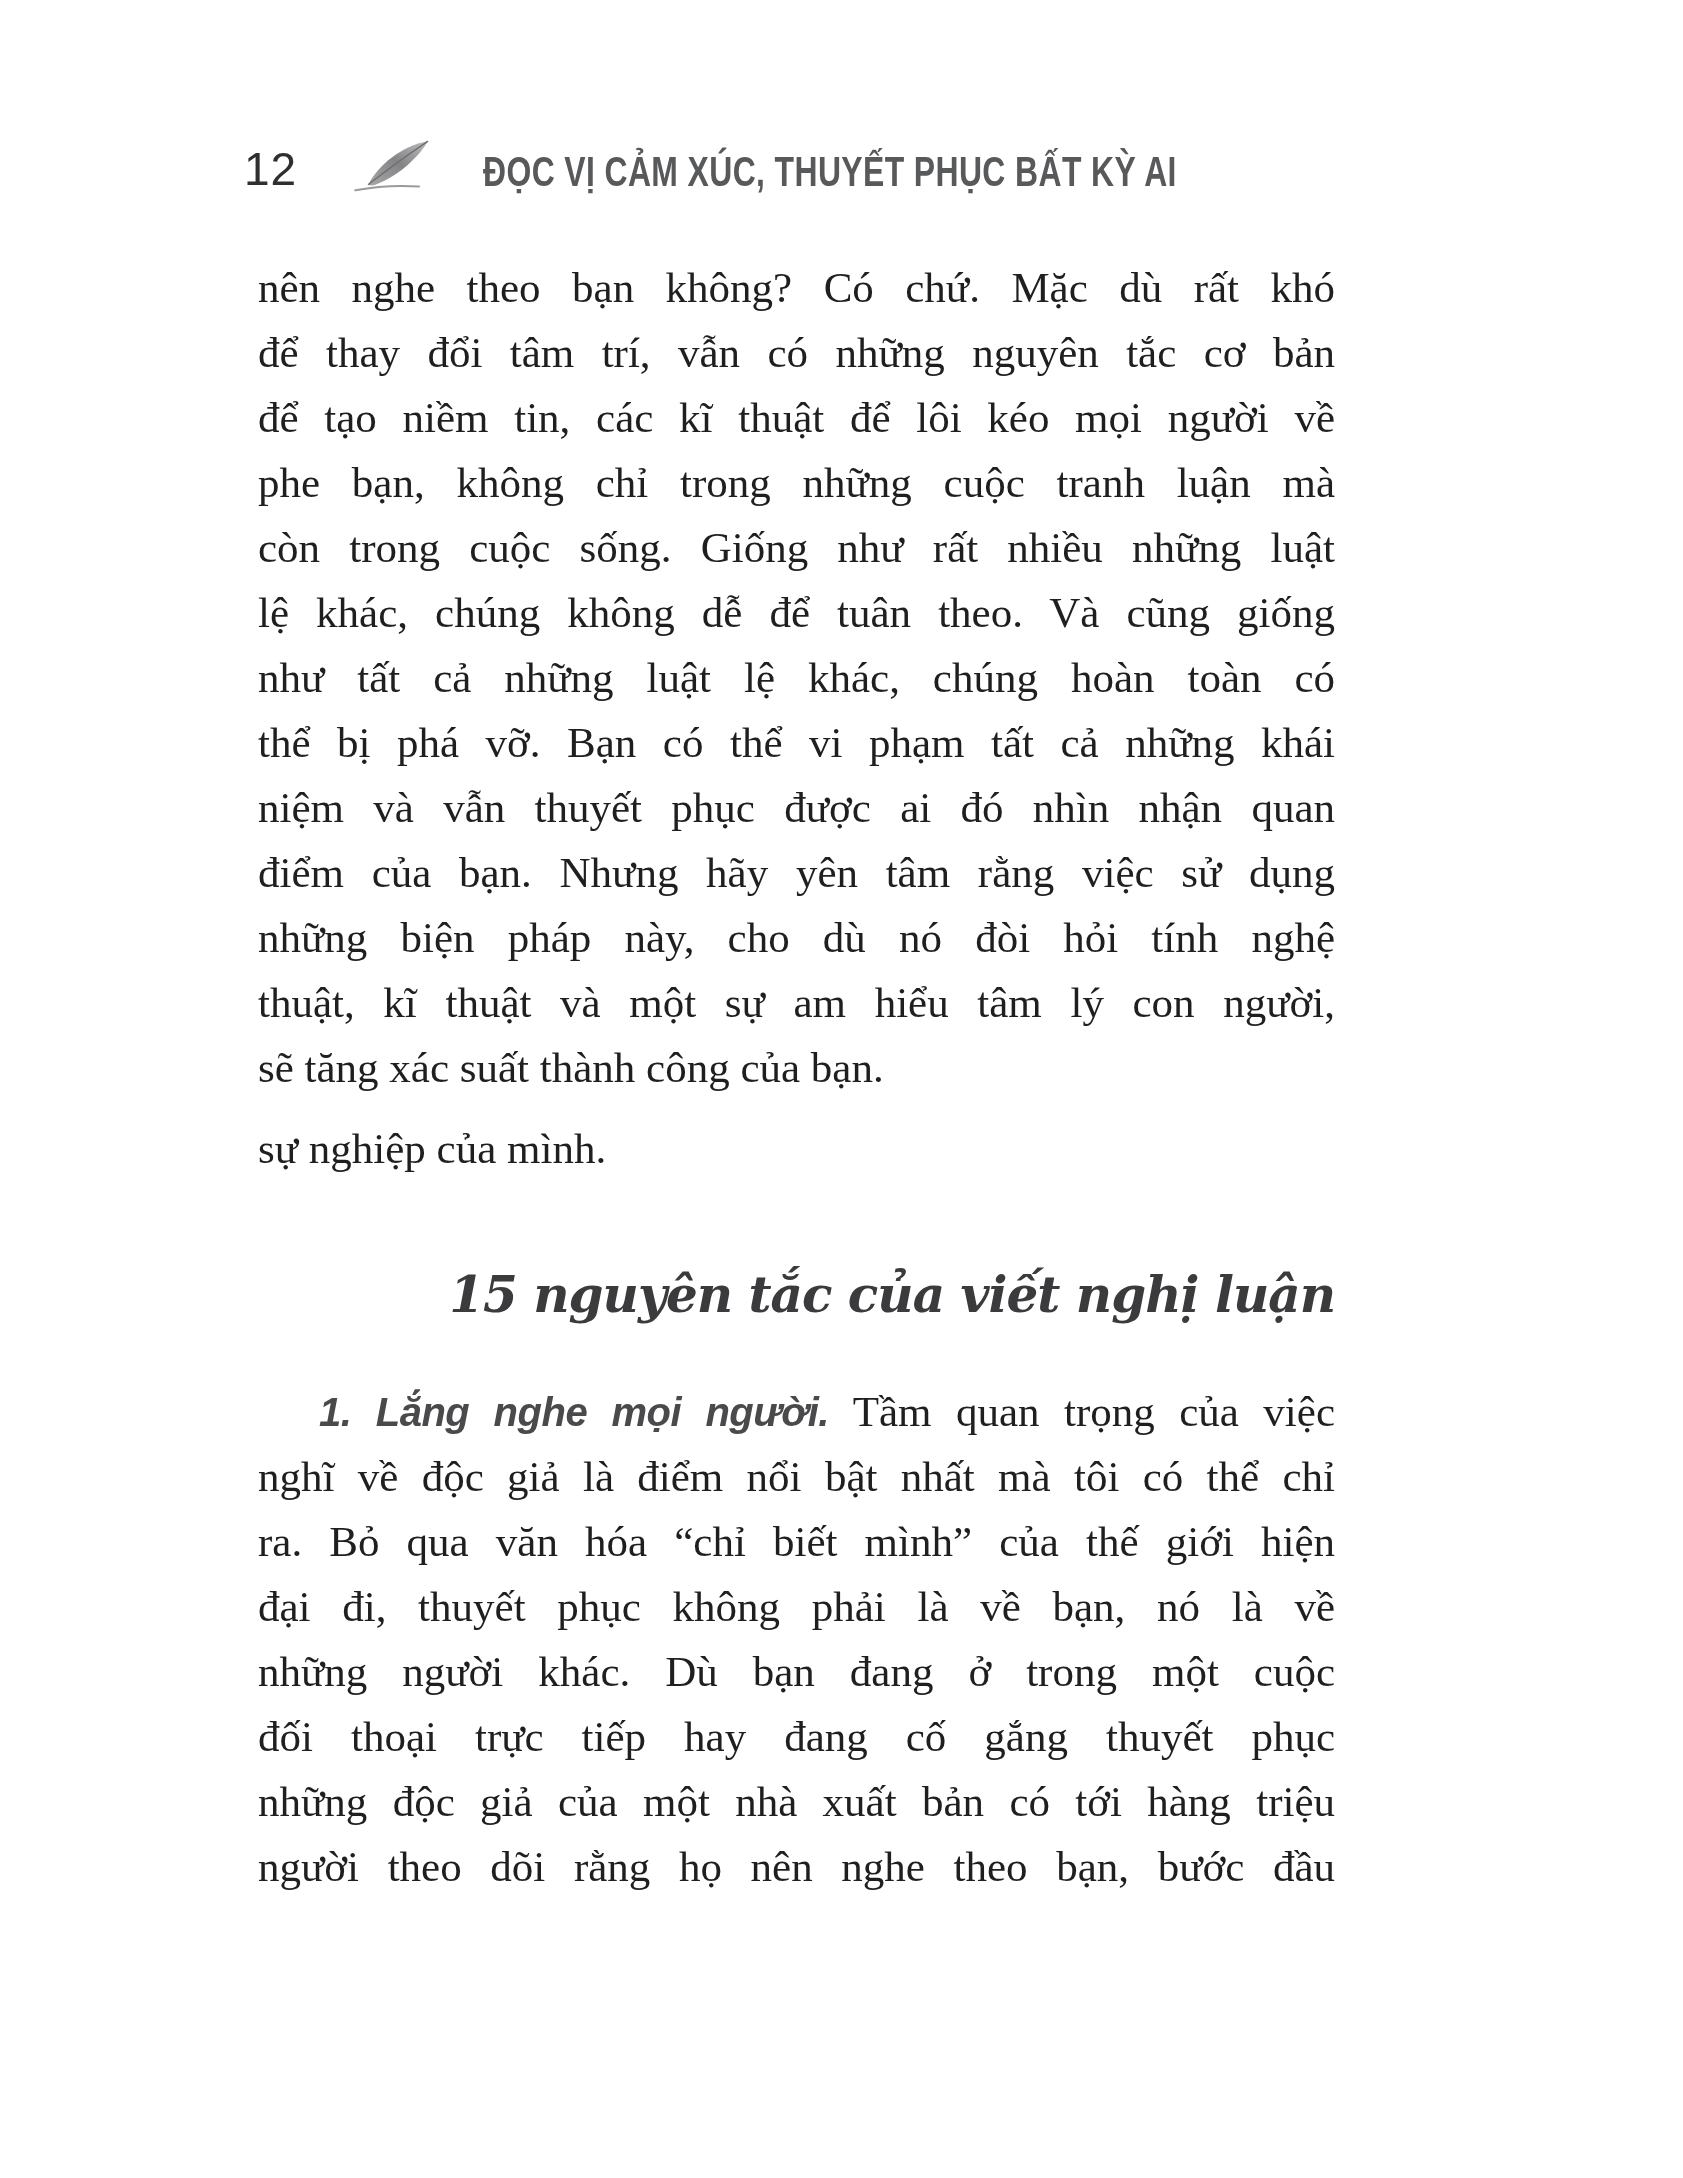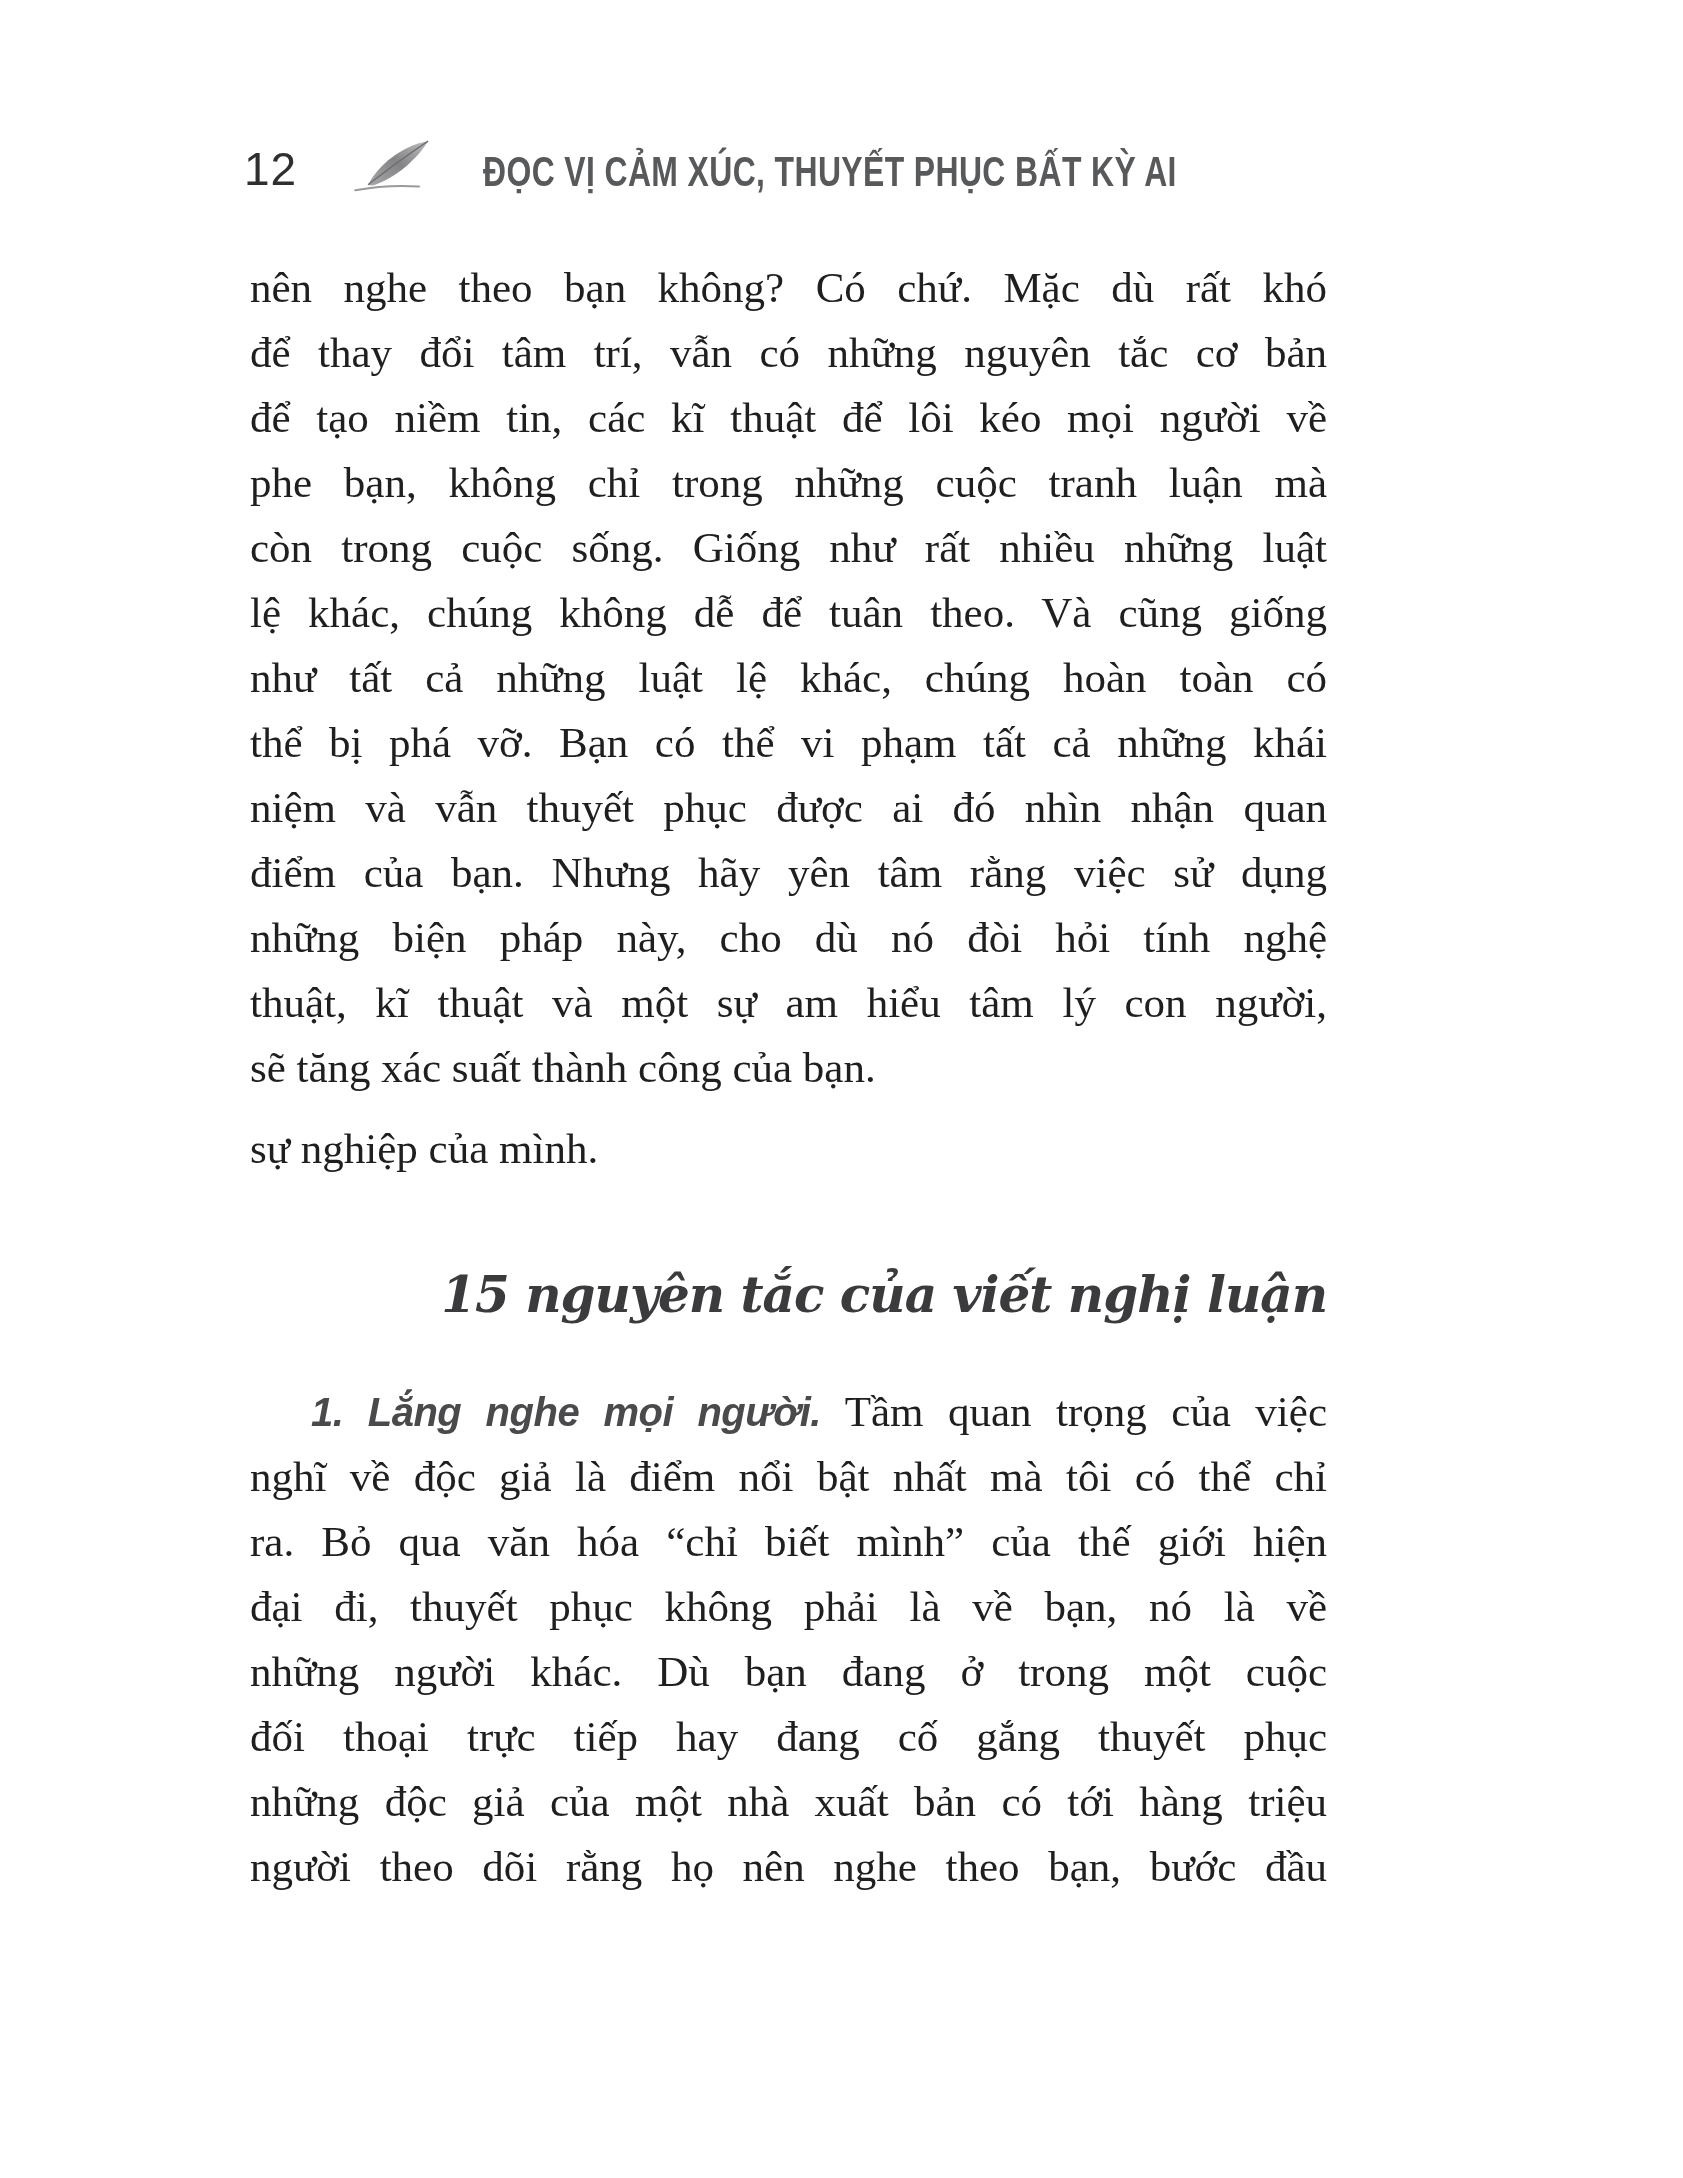--- a/index.html
+++ b/index.html
@@ -49,21 +49,21 @@
     font-weight: 700;
     color: var(--header_text, #58595b);
     white-space: nowrap;
     transform: scaleX(0.76);
     transform-origin: left center;
     letter-spacing: 0.5px;
   }
   
   .text-col {
     position: absolute;
-    left: 250px;
+    left: 258px;
     top: 255px;
     width: 1077px;
     font-size: 43px;
     color: var(--body_text, #1f1f1f);
   }
   .line {
     line-height: 65px;
     height: 65px;
     white-space: normal;
   }

